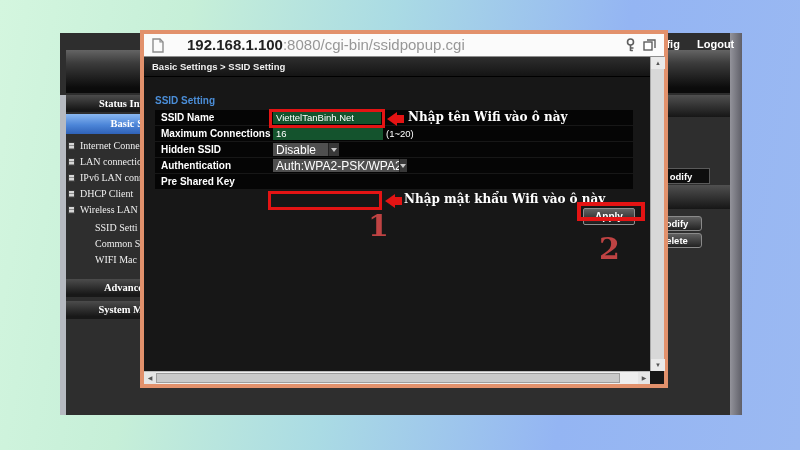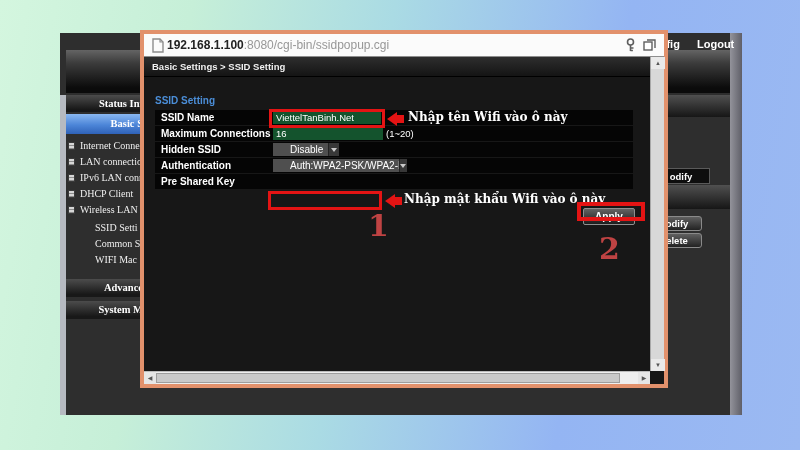--- a/index.html
+++ b/index.html
@@ -21,34 +21,34 @@
   .menu-item { position:absolute; left:8px; width:132px; height:15px; display:flex; align-items:center; color:#efefef; font-family:"Liberation Serif", serif; font-size:10px; white-space:nowrap; }
   .mi-icon { display:inline-block; width:7px; height:8px; border:1px solid #3a3a3a; background:repeating-linear-gradient(#d6d6d6 0 2px,#8d8d8d 2px 3px); margin-right:5px; flex:0 0 auto; }
   .menu-sub { padding-left:27px; }
   .side-btn { position:absolute; left:592px; color:#fff; font-weight:bold; font-size:9.5px; display:flex; align-items:center; justify-content:center; }
   .side-btn.flat { width:58px; height:16px; background:#0e0e0e; border:1px solid #5a5a5a; }
   .side-btn.round { width:50px; height:15px; border-radius:3px; background:linear-gradient(#606060,#222); border:1px solid #8a8a8a; }
   
   .popup { position:absolute; left:140px; top:30px; width:528px; height:358px; border:4px solid #e2916c; background:#171717; z-index:5; }
   .urlbar { position:absolute; left:0; top:0; right:0; height:23px; background:#fbfbfb; border-bottom:1px solid #8d8d8d; }
   .doc-icon { position:absolute; left:8px; top:4px; }
-  .url-text { position:absolute; left:23px; top:0; line-height:22px; font-size:12px; white-space:nowrap; }
+  .url-text { position:absolute; left:43px; top:0; line-height:22px; font-size:15px; white-space:nowrap; }
   .url-host { color:#222; font-weight:bold; }
   .url-path { color:#979797; }
   .ubar-icon { position:absolute; top:4px; }
   .breadcrumb { position:absolute; left:0; top:23px; right:0; height:20px; background:linear-gradient(#2e2e2e,#141414); border-bottom:1px solid #000; color:#f0f0f0; font-size:9.5px; font-weight:bold; line-height:20px; padding-left:8px; }
   .pcontent { position:absolute; left:0; top:43px; right:14px; bottom:13px; background:#171717; }
   .sec-title { position:absolute; left:11px; top:18px; color:#4b8ed8; font-size:10px; font-weight:bold; }
   .ftable { position:absolute; left:11px; top:33px; width:478px; }
   .frow { display:flex; height:15px; margin-bottom:1px; background:#050505; }
   .flabel { width:118px; padding-left:6px; color:#fff; font-size:10px; font-weight:bold; line-height:15px; white-space:nowrap; }
   .fval { flex:1; display:flex; align-items:flex-start; }
   .inp { height:13px; margin-top:1px; background:#14532d; border:0; color:#fff; font-family:"Liberation Sans", sans-serif; font-size:9.5px; padding:0 3px; }
   .hint { color:#fff; font-size:9.5px; line-height:15px; margin-left:3px; }
-  .sel { height:13px; margin-top:1px; background:#4f4f4f; color:#fff; font-size:10px; display:flex; align-items:center; padding-left:17px; }
+  .sel { height:13px; margin-top:1px; background:#4f4f4f; color:#fff; font-size:12px; display:flex; align-items:center; padding-left:3px; }
   .sel-arrow { margin-left:auto; width:11px; height:13px; background:#383838; border-left:1px solid #222; display:flex; align-items:center; justify-content:center; }
   .sel-arrow::after { content:""; width:0; height:0; border-left:3px solid transparent; border-right:3px solid transparent; border-top:4px solid #c9c9c9; }
   .apply-btn { position:absolute; left:439px; top:131px; width:52px; height:17px; background:linear-gradient(#636363,#1c1c1c); border:1px solid #8f8f8f; border-radius:2px; color:#fff; font-size:10px; font-weight:bold; display:flex; align-items:center; justify-content:center; }
   .vscroll { position:absolute; right:0; top:23px; width:14px; bottom:13px; background:#d8d8d8; border-left:1px solid #a8a8a8; }
   .vscroll .arr { position:absolute; left:0; width:14px; height:12px; background:#e9e9e9; color:#555; font-size:6px; text-align:center; line-height:12px; }
   .hscroll { position:absolute; left:0; bottom:0; height:13px; right:14px; background:#efefef; border-top:1px solid #bbb; }
   .hscroll .arr { position:absolute; top:0; width:12px; height:12px; background:#e6e6e6; color:#555; font-size:6px; text-align:center; line-height:12px; }
   .hthumb { position:absolute; left:12px; top:1px; right:30px; height:10px; background:#c9c9c9; border:1px solid #9d9d9d; }
   
   .ann { position:absolute; z-index:10; }

